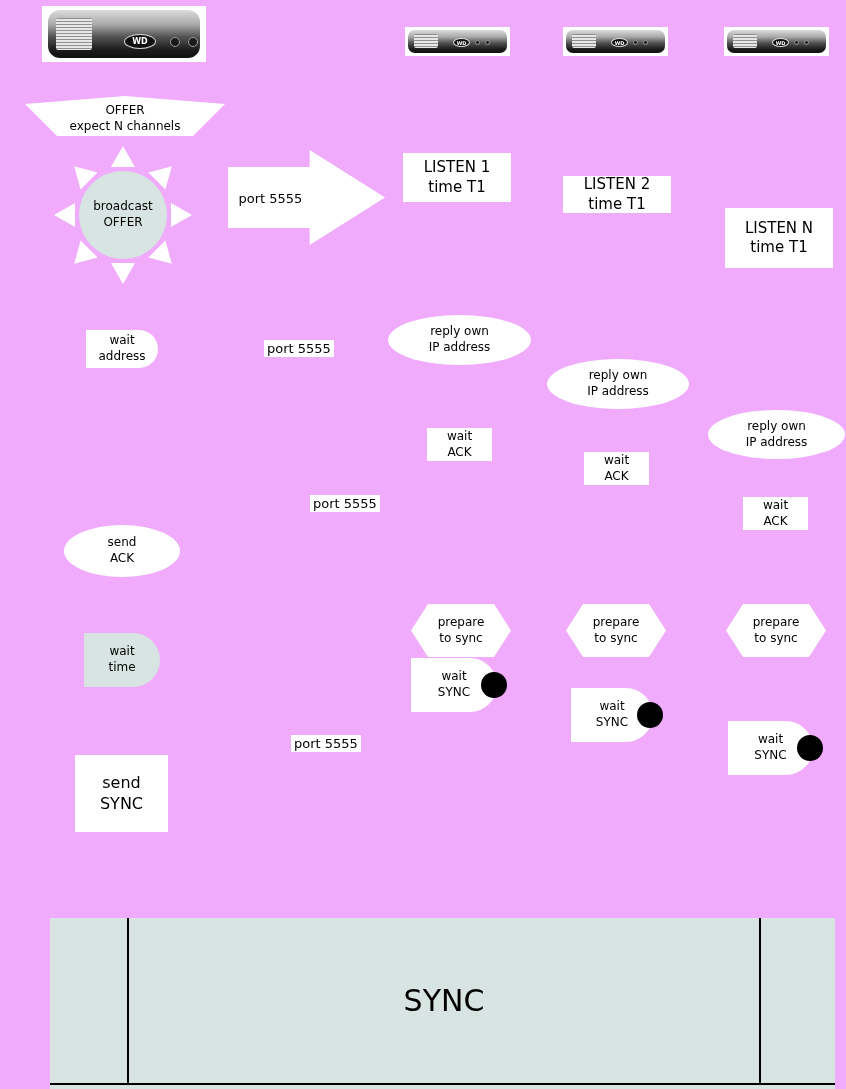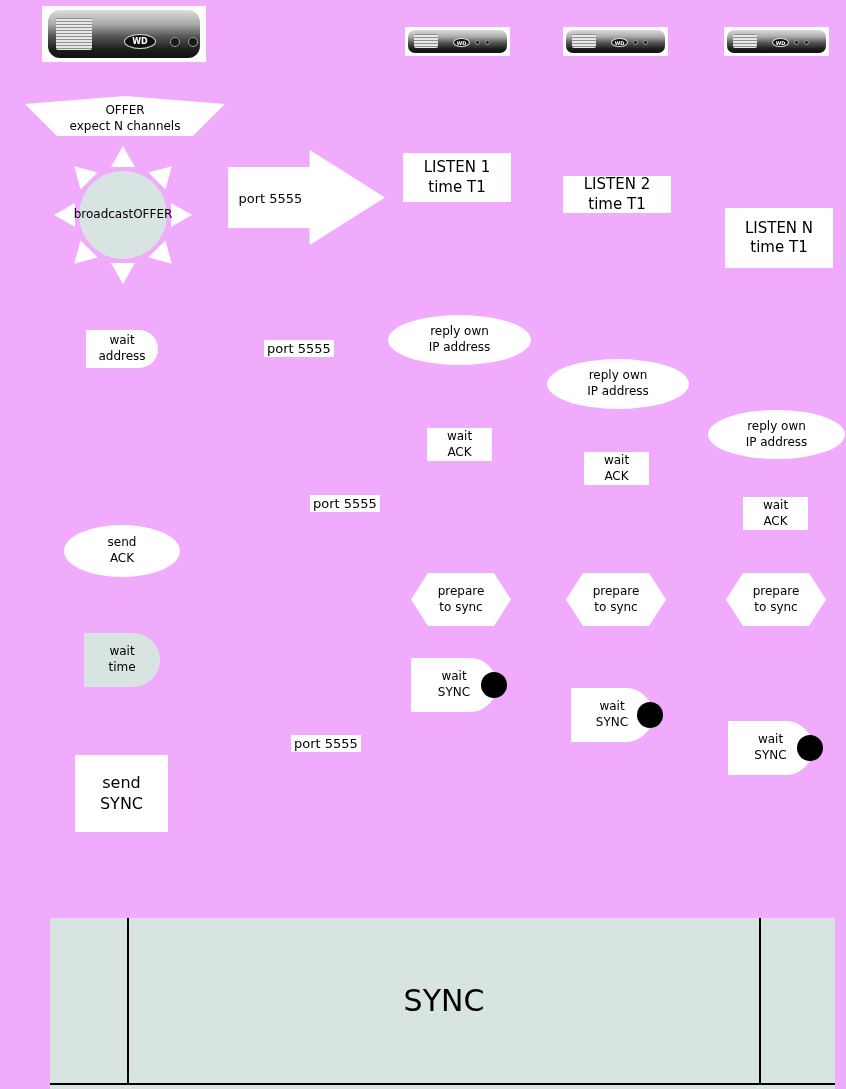--- a/index.html
+++ b/index.html
@@ -9,21 +9,21 @@
     background: #f0abfc; overflow: hidden;
     font-family: "DejaVu Sans", sans-serif; color: #000;
   }
   .shape {
     position: absolute; background: #fff;
     display: flex; flex-direction: column; align-items: center; justify-content: center;
     text-align: center; font-size: 12px; line-height: 1.3;
   }
   .fs13 { font-size: 15px; }
   .ellipse  { border-radius: 50%; }
-  .hexagon  { clip-path: polygon(0 50%, 17% 0, 83% 0, 100% 50%, 83% 100%, 17% 100%); }
+  .hexagon  { clip-path: polygon(0 50%, 17% 0, 83% 0, 100% 50%, 83% 100%, 17% 100%); margin-top: 31px; }
   .diamond  { clip-path: polygon(50% 0, 100% 50%, 50% 100%, 0 50%); }
   .banner   { clip-path: polygon(50% 0, 100% 20%, 84% 100%, 16% 100%, 0 20%); padding-top: 6px; }
   .accent   { background: #d8e4e2; }
   .dshape   { border-radius: 0 27px 27px 0; }
   .bite::after {
     content: ""; position: absolute; width: 26px; height: 26px;
     right: -10px; top: 50%; transform: translateY(-50%);
     background: #000; border-radius: 50%;
   }
   .port-label {
@@ -33,21 +33,21 @@
   .arrow {
     position: absolute; background: #fff;
     clip-path: polygon(0 18%, 52% 18%, 52% 0, 100% 50%, 52% 100%, 52% 82%, 0 82%);
   }
   .arrow-label {
     position: absolute; left: 27%; top: 50%; transform: translate(-50%, -50%);
     font-size: 13px; white-space: nowrap;
   }
   .sun { position: absolute; }
   .sun-label {
-    position: absolute; inset: 0; display: flex; 
+    position: absolute; inset: 0; display: flex; flex-direction: column;
     align-items: center; justify-content: center; font-size: 12px; line-height: 1.3; text-align: center;
   }
   
   .photo { position: absolute; background: #fff; }
   .dev-body {
     position: absolute;
     background: linear-gradient(180deg, #dcdcdc 0%, #a9a9a9 30%, #565656 55%, #1d1d1d 82%, #101010 100%);
   }
   .vents {
     position: absolute; border-radius: 2px;

